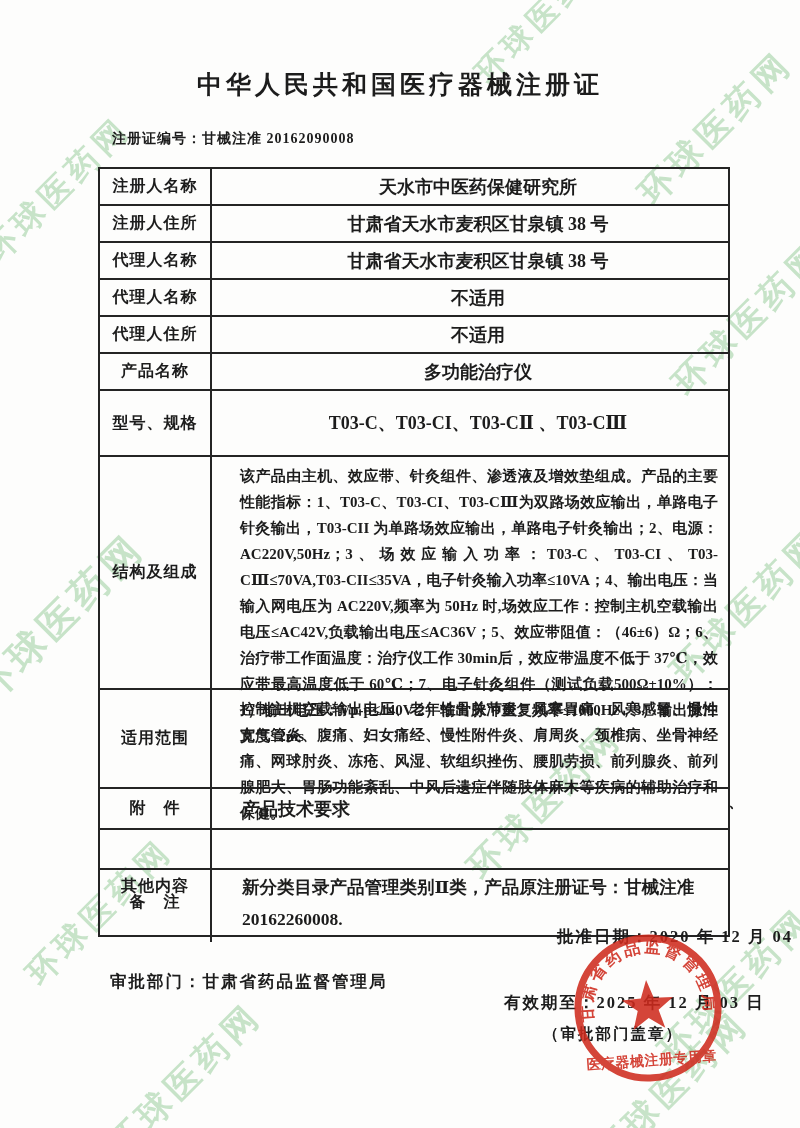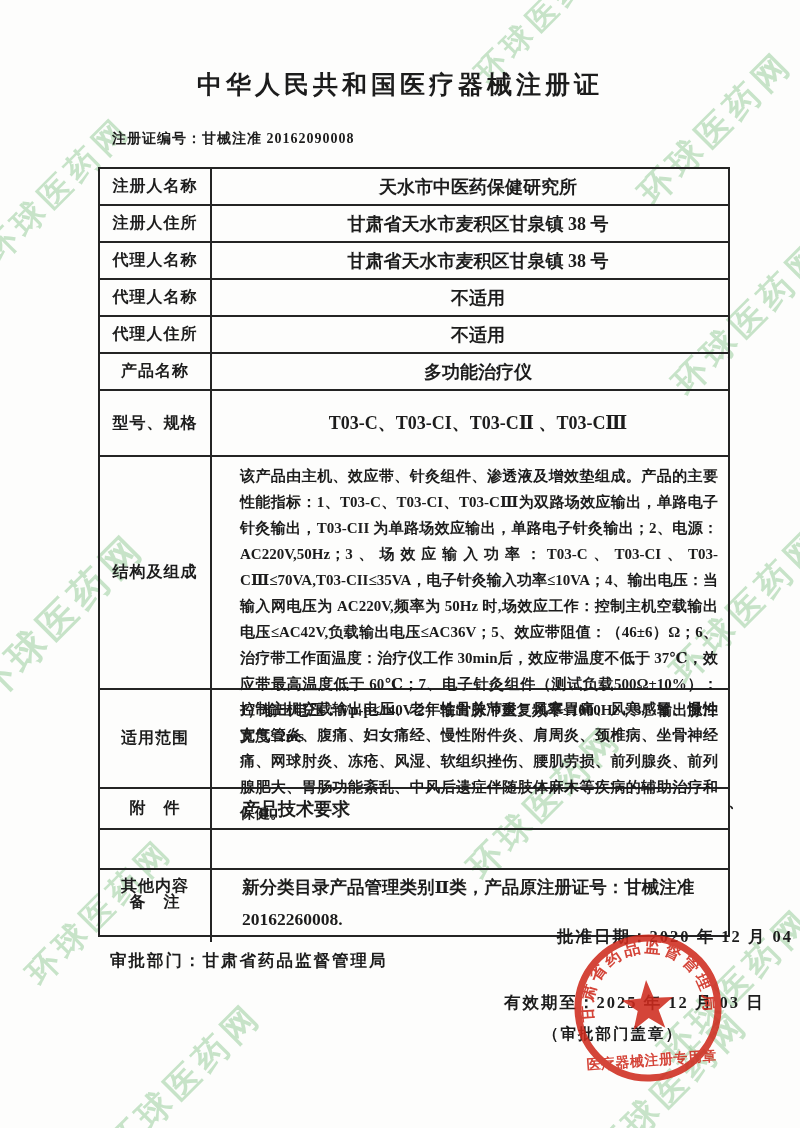--- a/index.html
+++ b/index.html
@@ -85,21 +85,21 @@
   .cell-value.note{
     font-size:17.5px;line-height:32px;
   }
   
   .footer-line{
     position:absolute;z-index:2;
     font-size:16.5px;font-weight:bold;
     letter-spacing:2px;
     white-space:nowrap;
   }
-  .f-dept{left:110px;top:950px;}
+  .f-dept{left:110px;top:971px;}
   .f-date{left:518px;top:926px;margin-left:39px;}
   .f-valid{left:504px;top:992px;}
   .f-note{left:543px;top:1024px;font-size:15.5px;}
   .stray{position:absolute;left:728px;top:792px;z-index:2;font-size:16px;font-weight:bold;}
   
   .seal{
     position:absolute;left:568px;top:928px;
     width:160px;height:160px;
     z-index:3;opacity:0.87;
     transform:rotate(-4deg);

